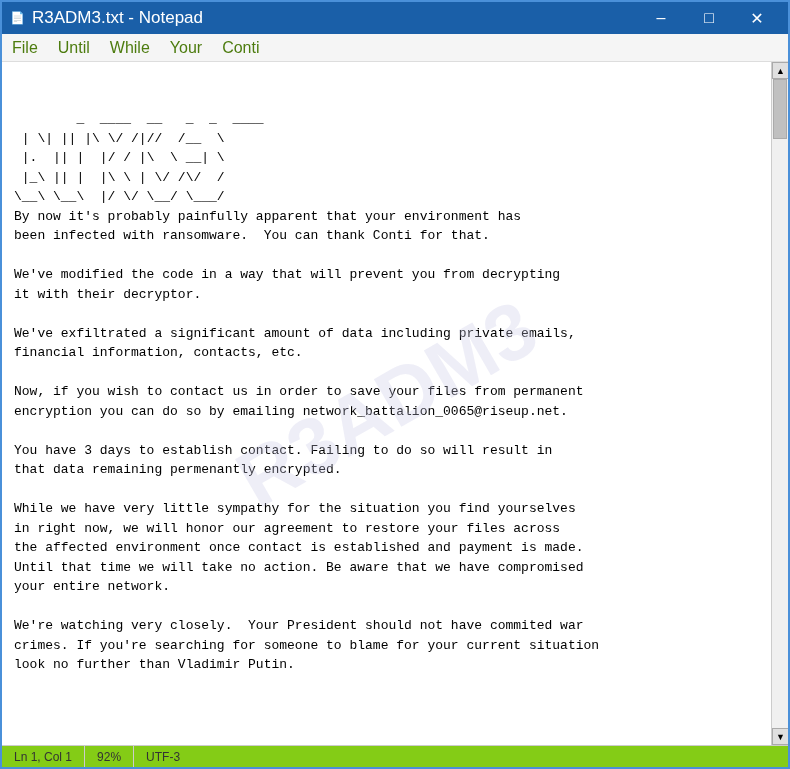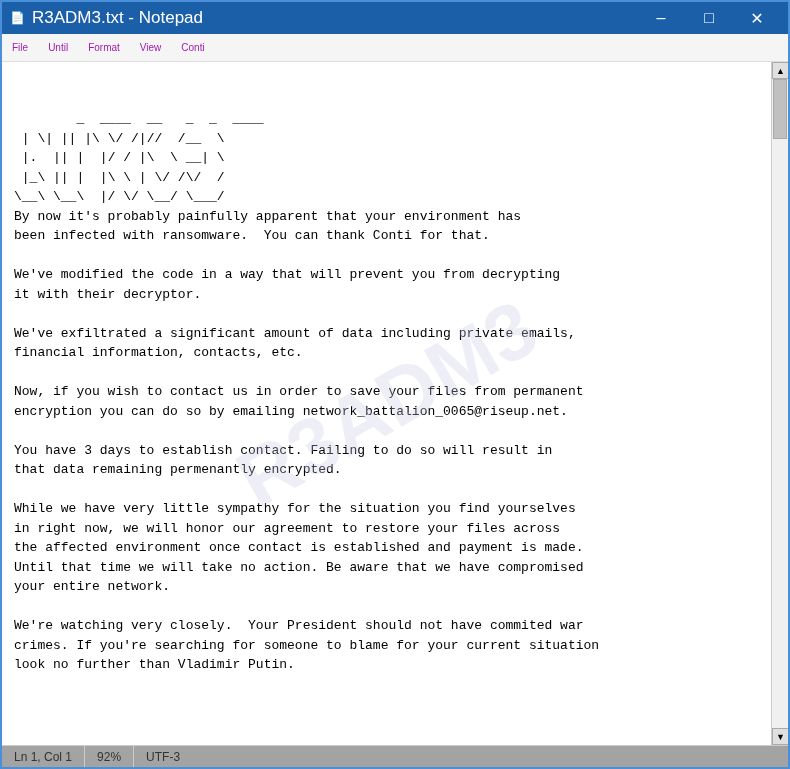--- a/index.html
+++ b/index.html
@@ -83,23 +83,23 @@
       display: flex;
       align-items: center;
       padding: 2px 0;
       height: 28px;
       border-bottom: 1px solid #ddd;
       flex-shrink: 0;
     }
 
     .menu-item {
       padding: 3px 10px;
-      font-size: 10px;
+      font-size: 16px;
       cursor: pointer;
-      color: #a21caf;
+      color: #4d7c0f;
     }
 
     .content-area {
       flex: 1;
       display: flex;
       overflow: hidden;
       position: relative;
     }
 
     .text-content {
@@ -162,21 +162,21 @@
       top: 0;
       left: 1px;
       right: 1px;
       height: 60px;
       background: #c0c0c0;
       border: 1px solid #aaa;
     }
 
     .status-bar {
       height: 22px;
-      background: #a3a3a3;
+      background: #84cc16;
       border-top: 1px solid #ccc;
       display: flex;
       align-items: center;
       flex-shrink: 0;
     }
 
     .status-section {
       padding: 0 12px;
       font-size: 12px;
       color: #333;
@@ -205,22 +205,22 @@
     <div class="title-bar-buttons">
       <button class="title-btn">–</button>
       <button class="title-btn">□</button>
       <button class="title-btn close">✕</button>
     </div>
   </div>
 
   <div class="menu-bar">
     <div class="menu-item">File</div>
     <div class="menu-item">Until</div>
-    <div class="menu-item">Format</div>
-    <div class="menu-item">View</div>
+    <div class="menu-item">While</div>
+    <div class="menu-item">Your</div>
     <div class="menu-item">Conti</div>
   </div>
 
   <div class="content-area">
     <div class="text-content" id="text-editor">
       <div class="watermark" id="watermark">R3ADM3</div>
       <span id="full-content">  _  ____  __   _  _  ____
  | \| || |\ \/ /|//  /__  \
  |.  || |  |/ / |\  \ __| \
  |_\ || |  |\ \ | \/ /\/  /

